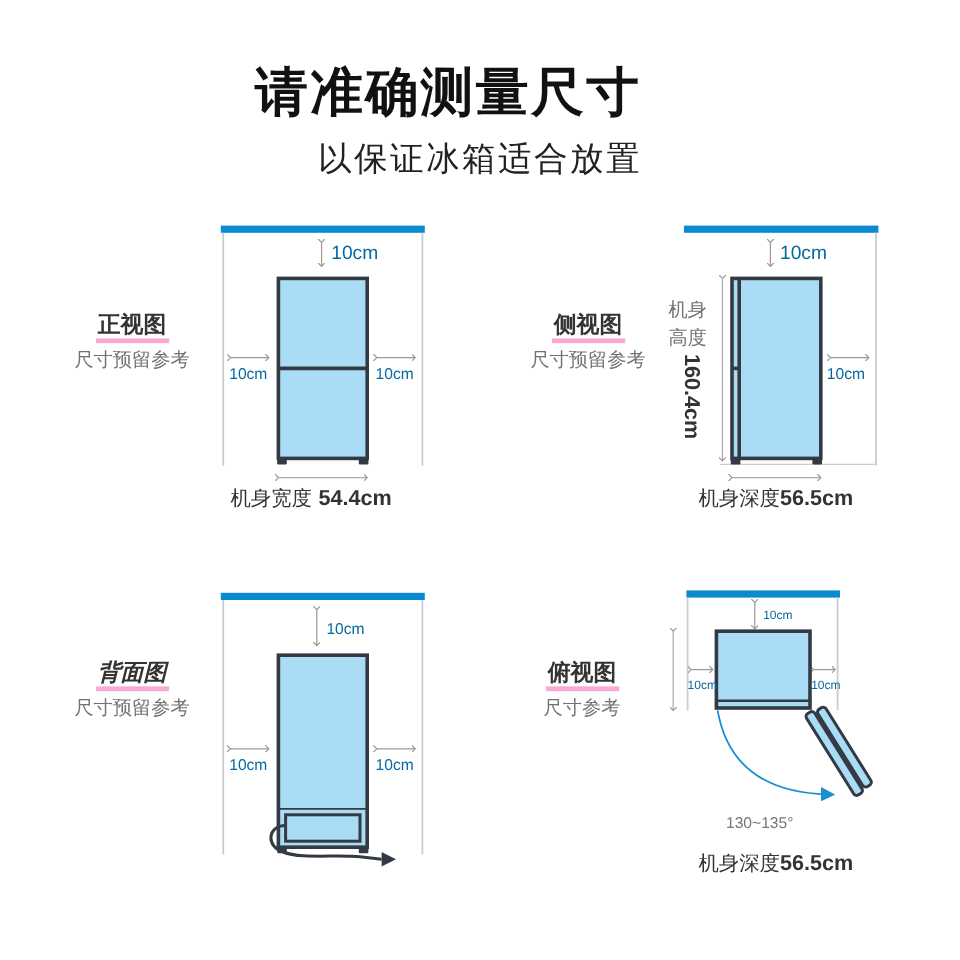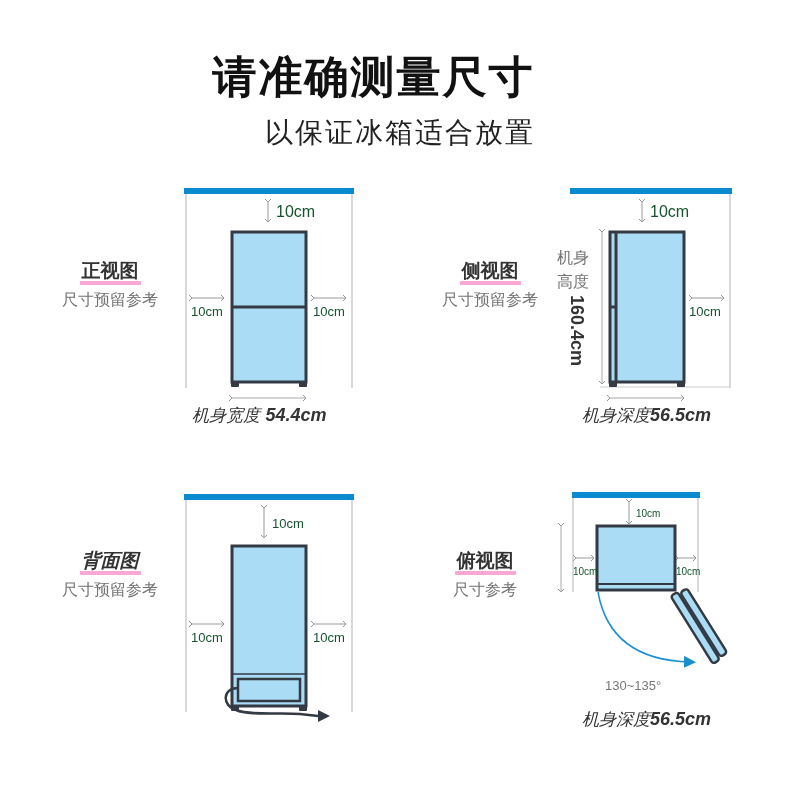--- a/index.html
+++ b/index.html
@@ -3,22 +3,22 @@
 <meta charset="utf-8">
 <style>
   html,body{margin:0;padding:0;background:#fff;}
   body{width:800px;height:800px;position:relative;overflow:hidden;font-family:"DejaVu Sans",sans-serif;color:#333;}
   .abs{position:absolute;}
   .title{left:0;width:747px;top:48px;text-align:center;font-size:44px;font-weight:bold;color:#111;letter-spacing:2px;}
   .subtitle{left:0;width:800px;top:114px;text-align:center;font-size:28px;color:#222;letter-spacing:2px;}
   .view-name{font-size:19px;font-weight:bold;color:#333;text-align:center;}
   .view-name .hl{border-bottom:4px solid #f9a8d4;padding:0 2px;}
   .view-desc{font-size:16px;color:#737373;text-align:center;line-height:24px;}
-  .dim{font-size:13px;color:#14532d;font-family:"Liberation Sans",sans-serif;}
-  .meas{font-size:17px;color:#333;font-style:italic;}
+  .dim{font-size:13px;color:#0369a1;font-family:"Liberation Sans",sans-serif;}
+  .meas{font-size:17px;color:#333;}
   .meas b{font-family:"Liberation Sans",sans-serif;font-weight:bold;font-size:18px;}
   svg{position:absolute;left:0;top:0;}
 </style>
 </head>
 <body>
 
 <div class="abs title">请准确测量尺寸</div>
 <div class="abs subtitle">以保证冰箱适合放置</div>
 
 <svg width="800" height="800">

